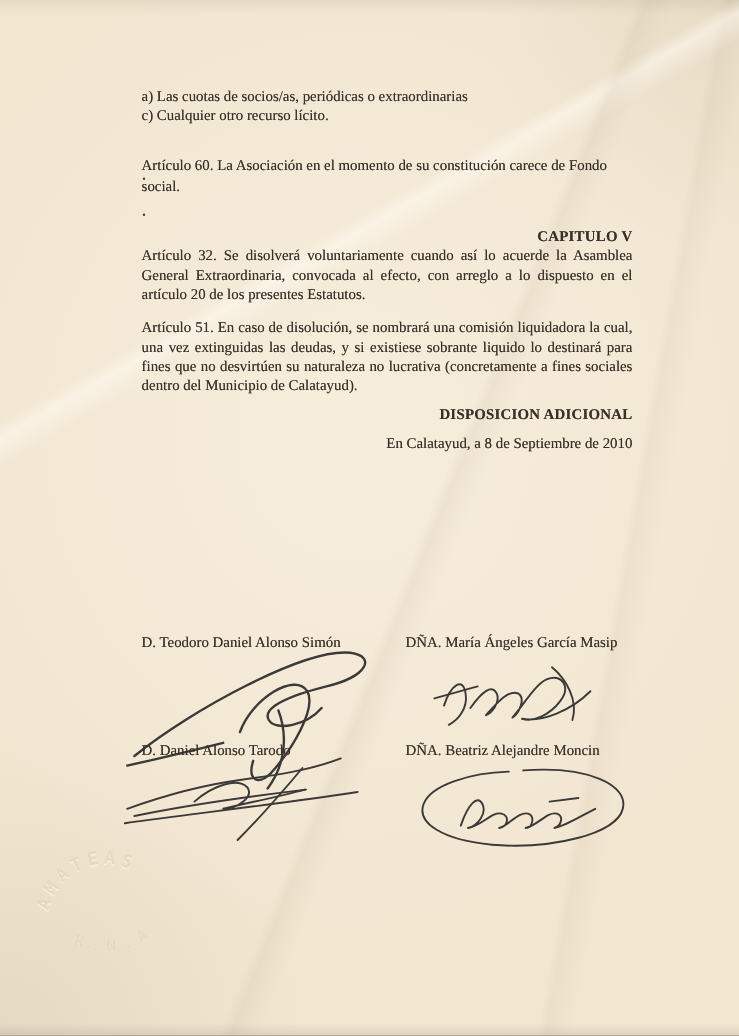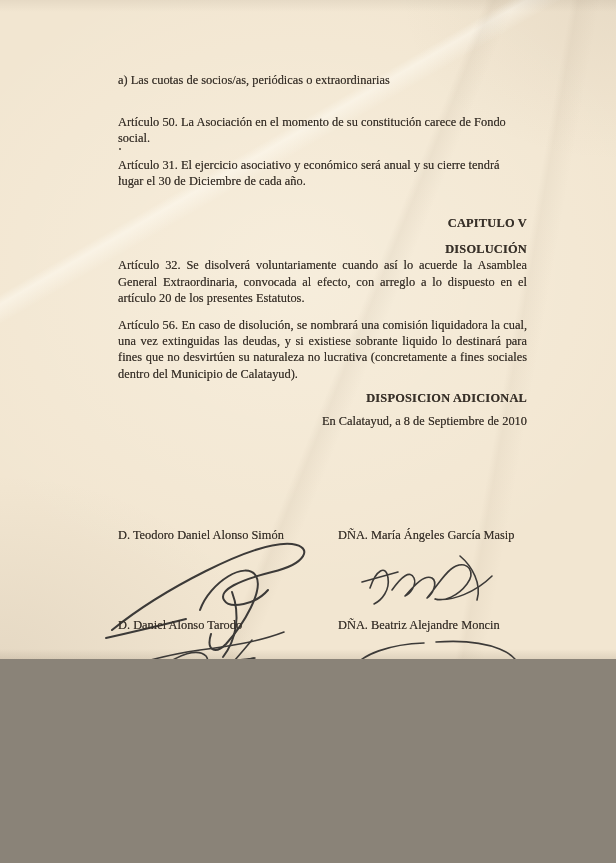--- a/index.html
+++ b/index.html
@@ -1,18 +1,18 @@
 <!DOCTYPE html>
 <html><head>
 <meta charset="utf-8">
 <style>
   html,body{margin:0;padding:0;background:#8a8378;}
   .page{
     position:relative;
-    width:616px;height:659px;
+    width:616px;height:863px;
     margin:0 auto;
     background-color:#f2e6d1;
     font-family:"Liberation Serif","DejaVu Serif",serif;
     color:#38312a;
     overflow:hidden;
   }
   
   .page::before{
     content:"";position:absolute;inset:0;pointer-events:none;
     background:
@@ -49,31 +49,30 @@
   }
   .seal .hi{fill:#fbf3e2;}
 </style>
 </head>
 <body>
 
 <div class="page">
 
   <div class="content">
     <p>a) Las cuotas de socios/as, periódicas o extraordinarias</p>
+    <p>c) Cualquier otro recurso lícito.</p>
 
-    <p class="big-gap">Artículo 50. La Asociación en el momento de su constitución carece de Fondo social.</p>
+    <p class="big-gap">Artículo 60. La Asociación en el momento de su constitución carece de Fondo social.</p>
 
-    <p class="para-gap">Artículo 31. El ejercicio asociativo y económico será anual y su cierre tendrá lugar el 30 de Diciembre de cada año.</p>
 
     <p class="center bold" style="margin-top:26px;">CAPITULO V</p>
-    <p class="center bold" style="margin-top:10px;">DISOLUCIÓN</p>
 
     <p class="just" style="">Artículo 32. Se disolverá voluntariamente cuando así lo acuerde la Asamblea General Extraordinaria, convocada al efecto, con arreglo a lo dispuesto en el artículo 20 de los presentes Estatutos.</p>
 
-    <p class="just" style="margin-top:11px;">Artículo 56. En caso de disolución, se nombrará una comisión liquidadora la cual, una vez extinguidas las deudas, y si existiese sobrante liquido lo destinará para fines que no desvirtúen su naturaleza no lucrativa (concretamente a fines sociales dentro del Municipio de Calatayud).</p>
+    <p class="just" style="margin-top:11px;">Artículo 51. En caso de disolución, se nombrará una comisión liquidadora la cual, una vez extinguidas las deudas, y si existiese sobrante liquido lo destinará para fines que no desvirtúen su naturaleza no lucrativa (concretamente a fines sociales dentro del Municipio de Calatayud).</p>
 
     <p class="center bold" style="margin-top:8px;">DISPOSICION ADICIONAL</p>
 
 
     <p class="center" style="margin-top:7px;">En Calatayud, a 8 de Septiembre de 2010</p>
   </div>
 
   <div class="stray-dot" style="left:119px;top:148px;"></div>
   <div class="stray-dot" style="left:119px;top:178px;"></div>
 

